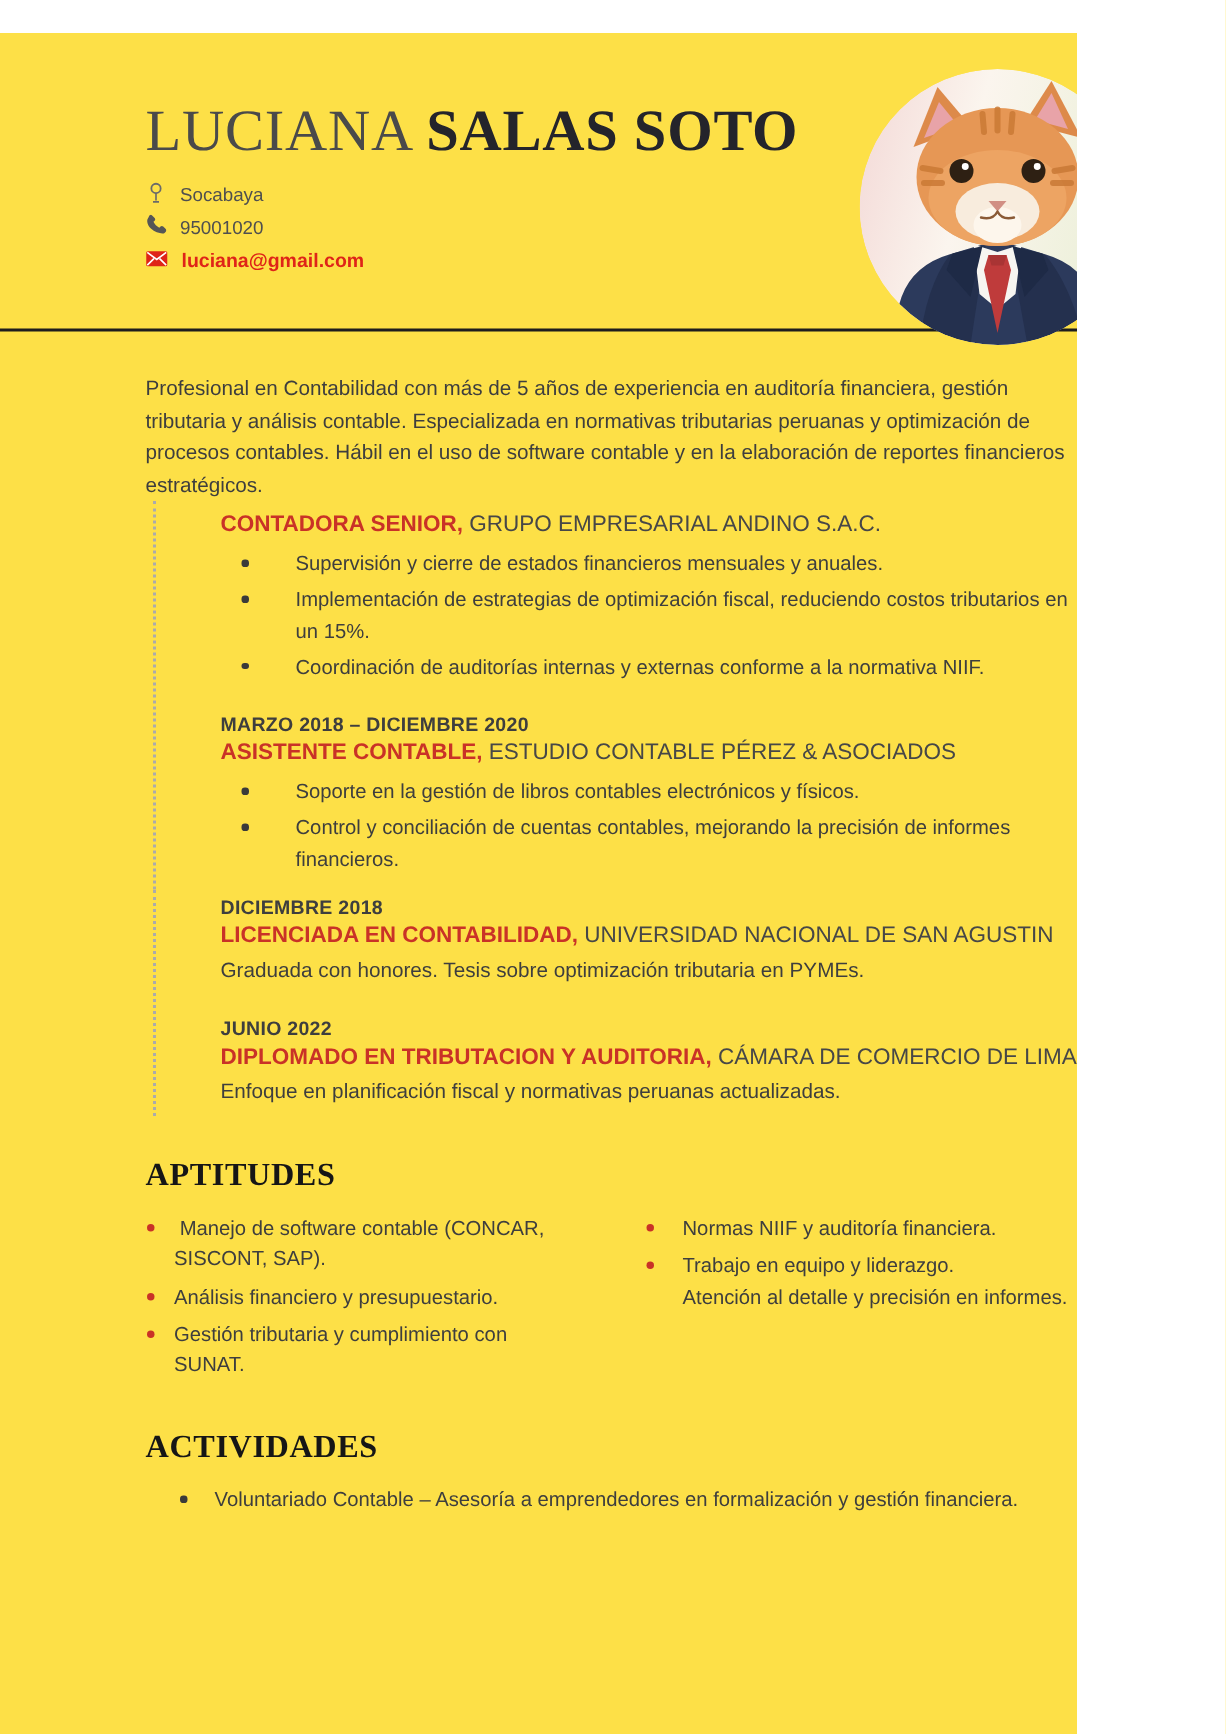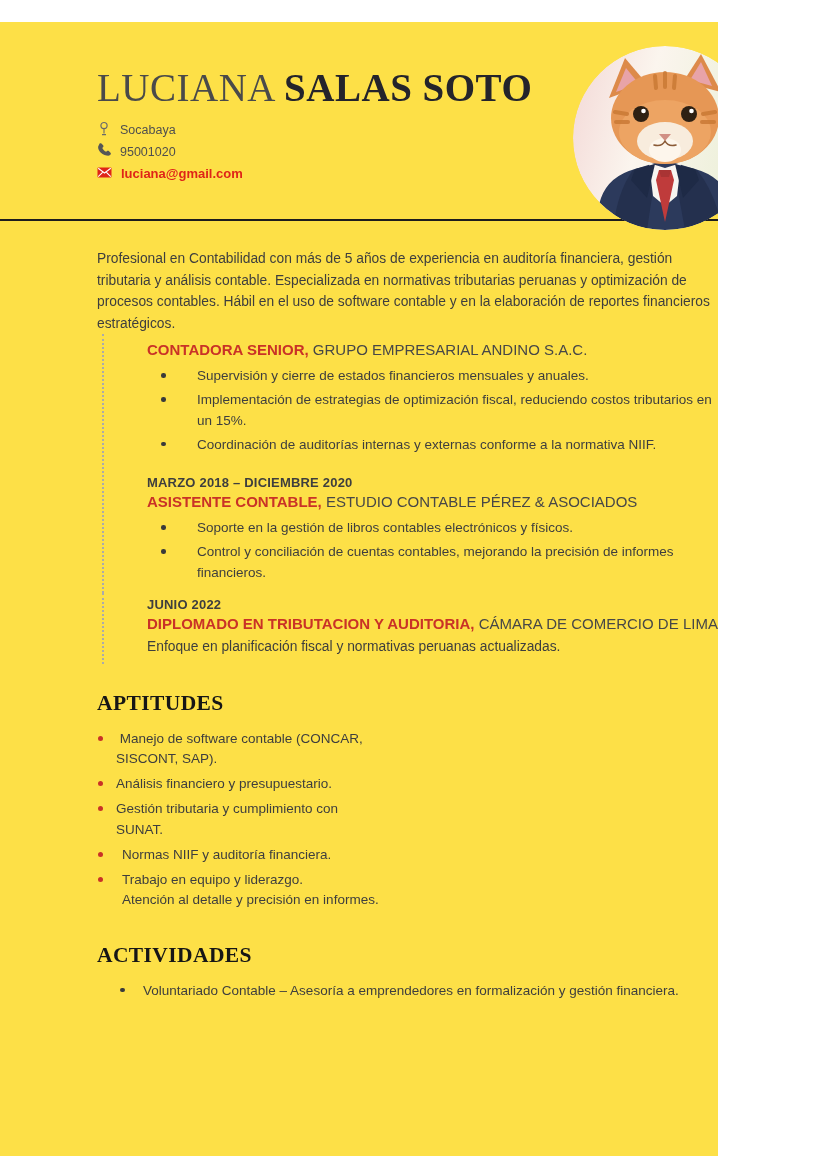--- a/index.html
+++ b/index.html
@@ -49,21 +49,21 @@
   .entry ul{list-style:none;margin:8px 0 0 0;padding:0;}
   .entry li{
     position:relative;padding-left:50px;max-width:520px;
     font-size:13.5px;line-height:1.5;color:#3e3e3e;margin-bottom:4px;
   }
   .entry li::before{
     content:"";position:absolute;left:14px;top:7px;
     width:4.5px;height:4.5px;border-radius:50%;background:#3a3a3a;
   }
   
-  .skills{display:flex;margin-top:4px;flex-direction:column;}
+  .skills{display:flex;margin-top:4px;}
   .skills ul{list-style:none;margin:0;padding:0;}
   .skills ul.col-left{width:333px;}
   .skills ul.col-right{flex:1;}
   .skills li{
     position:relative;font-size:13.5px;line-height:1.5;color:#3e3e3e;
     margin-bottom:5px;white-space:pre-wrap;
   }
   .col-left li{padding-left:19px;}
   .col-right li{padding-left:25px;}
   .skills li::before{
@@ -202,20 +202,25 @@
             <ul>
               <li>Soporte en la gestión de libros contables electrónicos y físicos.</li>
               <li>Control y conciliación de cuentas contables, mejorando la precisión de informes financieros.</li>
             </ul>
           </div>
         </div>
     </section>
 
     <section>
       <div class="timeline" id="education-entries">
+          <div class="entry">
+            <div class="entry-date">DICIEMBRE 2018</div>
+            <div class="entry-title"><span class="role">LICENCIADA EN CONTABILIDAD,</span> <span class="org">UNIVERSIDAD NACIONAL DE SAN AGUSTIN</span></div>
+            <div class="entry-desc">Graduada con honores. Tesis sobre optimización tributaria en PYMEs.</div>
+          </div>
           <div class="entry">
             <div class="entry-date">JUNIO 2022</div>
             <div class="entry-title"><span class="role">DIPLOMADO EN TRIBUTACION Y AUDITORIA,</span> <span class="org">CÁMARA DE COMERCIO DE LIMA</span></div>
             <div class="entry-desc">Enfoque en planificación fiscal y normativas peruanas actualizadas.</div>
           </div>
         </div>
     </section>
 
     <section>
       <h2 class="section-title">APTITUDES</h2>

